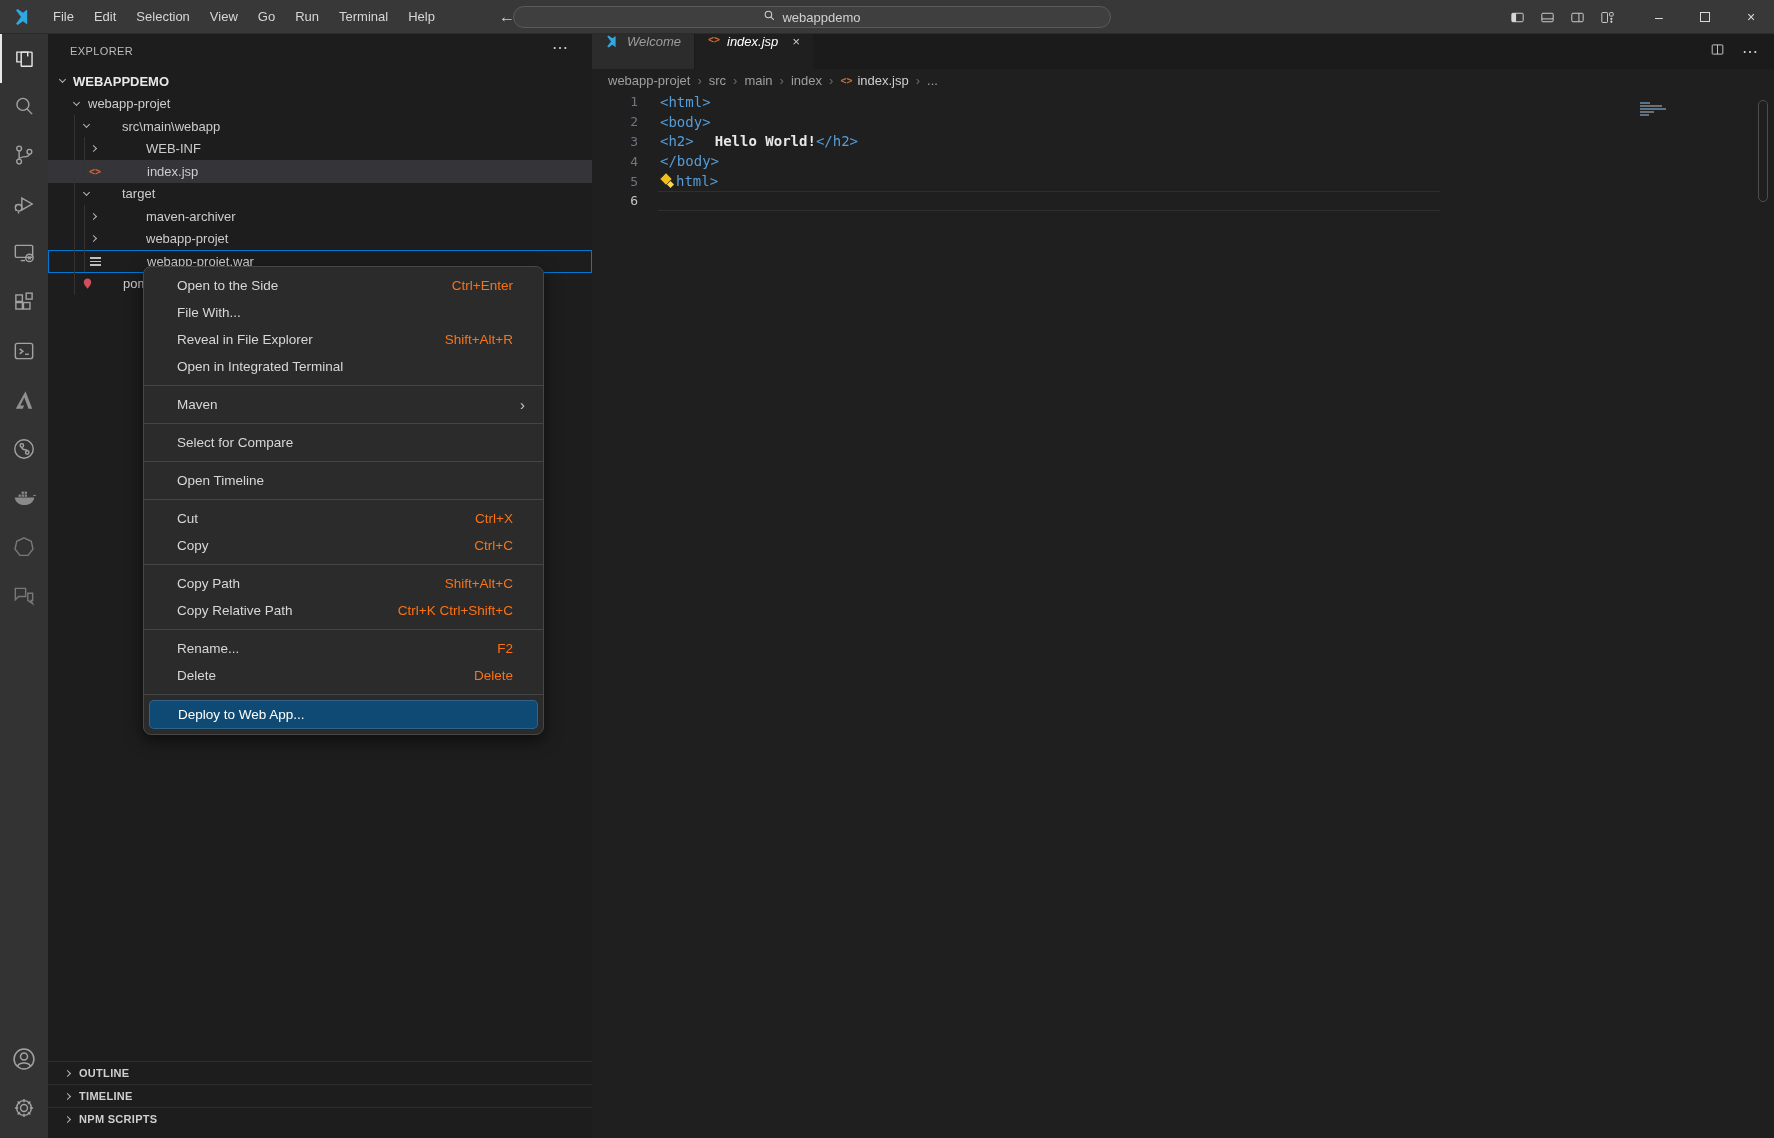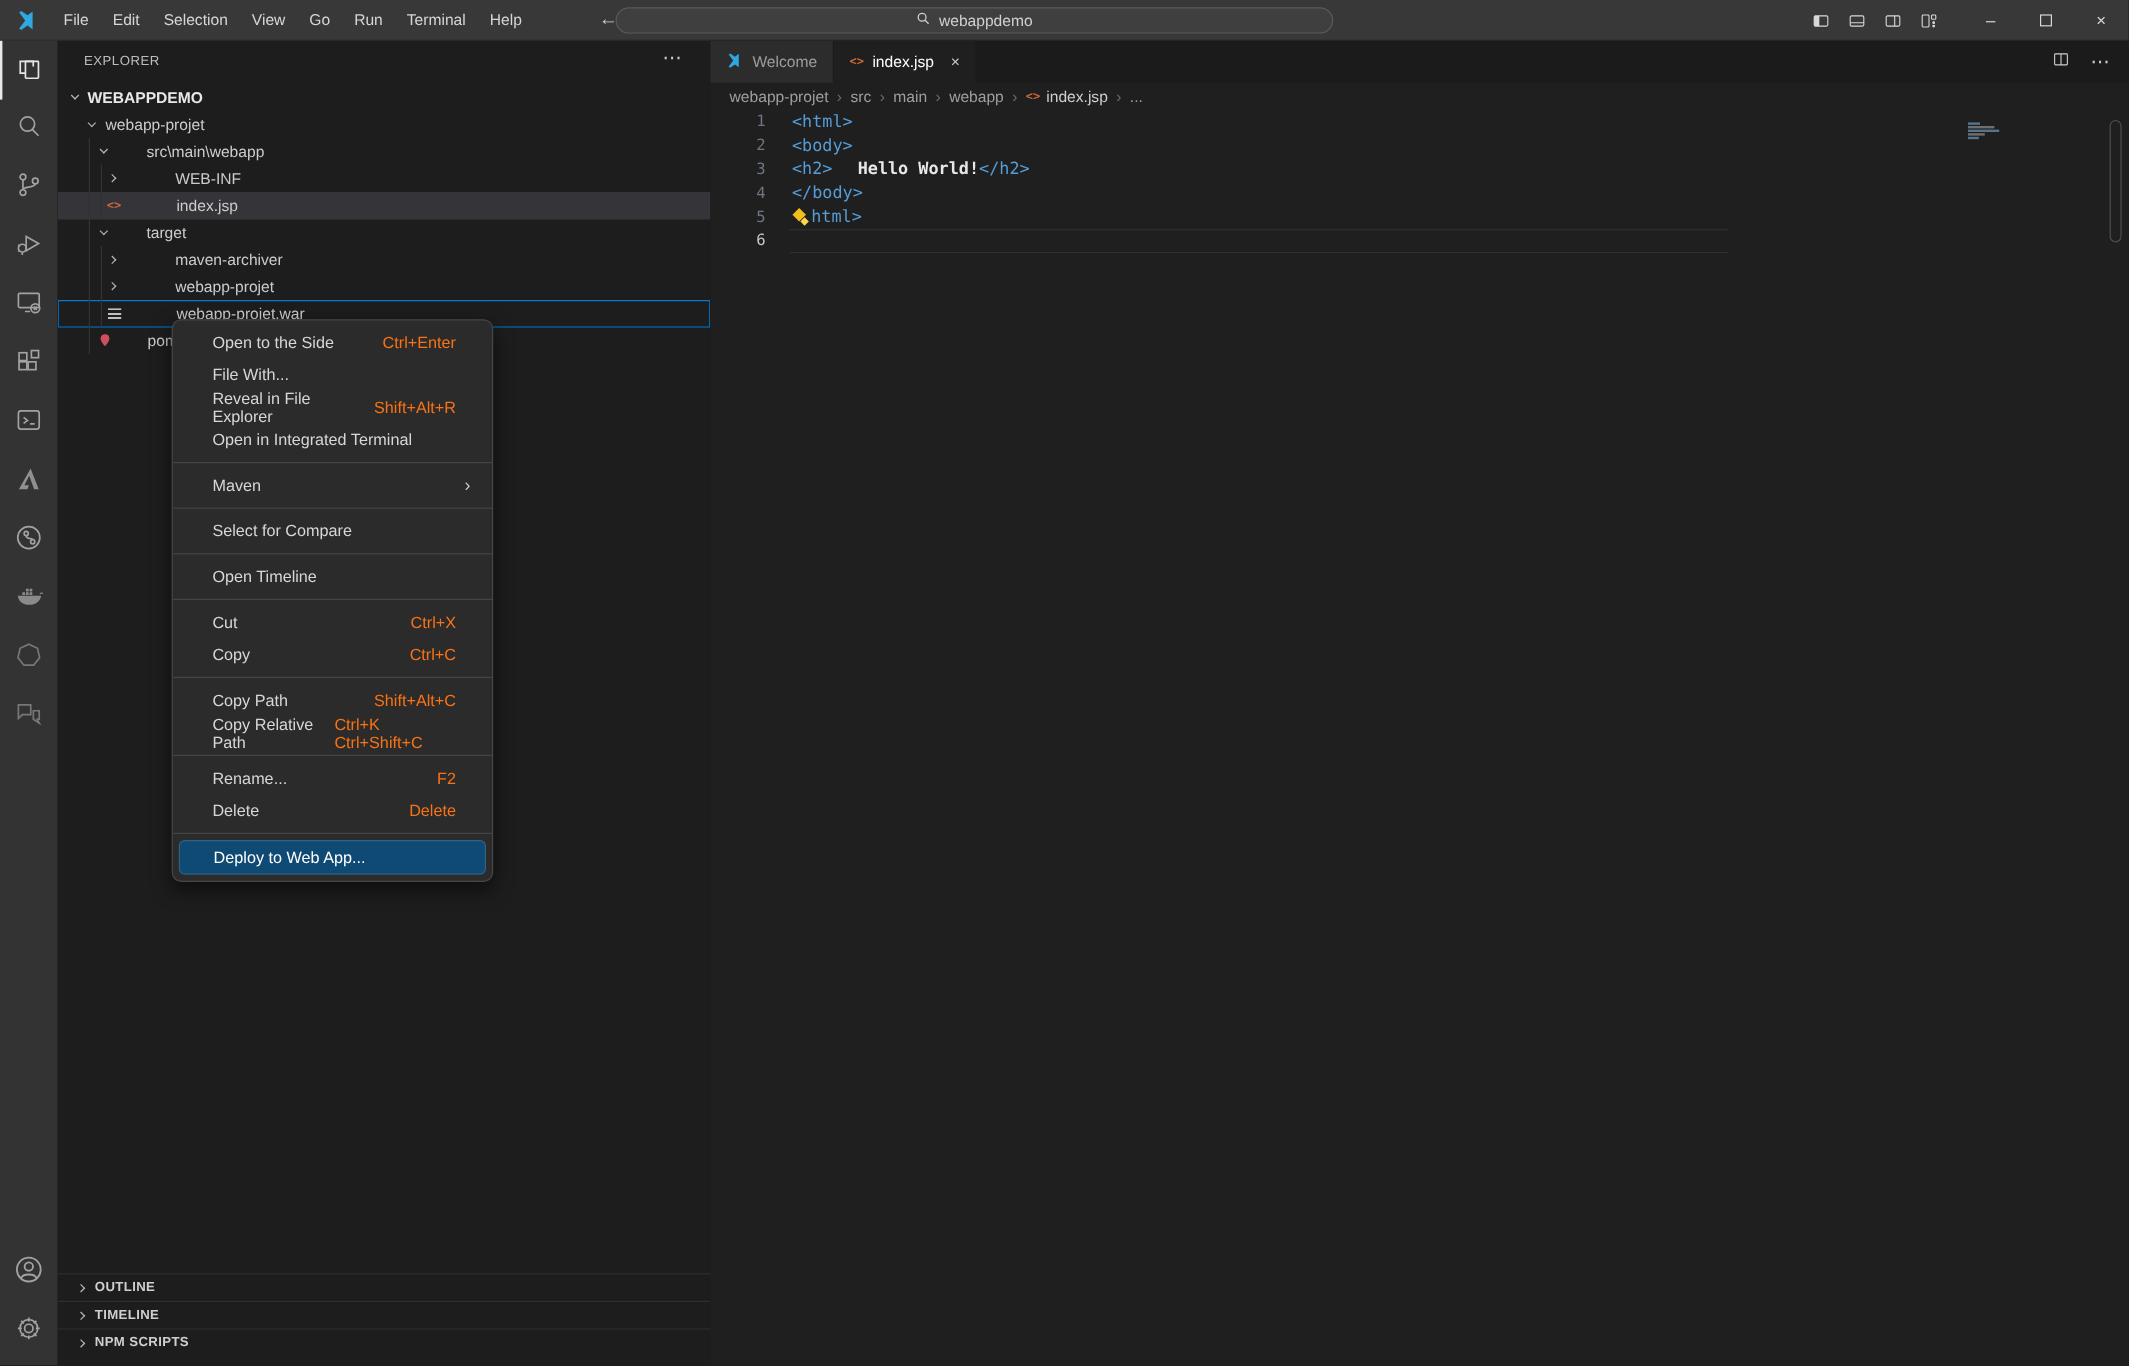--- a/index.html
+++ b/index.html
@@ -57,36 +57,36 @@
   .jsp-glyph { font-family:"DejaVu Sans Mono", monospace; font-size:10px; font-weight:bold; color:#d16939; }
   .war-glyph { width:11px; height:9px;
                background:repeating-linear-gradient(#c0c0c0 0 1.5px, transparent 1.5px 3.6px); }
   .row-label { margin-left:3px; white-space:pre; }
   .guide { position:absolute; width:1px; background:#333333; }
   .sections { position:absolute; left:0; top:1027px; right:0; }
   .section-row { height:23px; border-top:1px solid #2e2e2e; display:flex; align-items:center; padding-left:12px; }
   .section-label { font-size:11px; font-weight:bold; color:#cfcfcf; letter-spacing:.3px; margin-left:2px; }
 
   
-  .context-menu { position:absolute; left:143px; top:266px; width:268px;
+  .context-menu { position:absolute; left:143px; top:266px; width:401px;
                   background:#2b2b2b; border:1px solid #474747; border-radius:8px;
                   box-shadow:0 6px 16px rgba(0,0,0,.55); padding:5px 0; z-index:50; }
   .cm-sep { height:1px; background:#454545; margin:5px 0; }
   .cm-item { height:27px; display:flex; align-items:center; justify-content:space-between;
              padding:0 30px 0 33px; font-size:13.5px; color:#d7d7d7; }
   .cm-shortcut { color:#f97316; }
   .cm-arrow { color:#cccccc; font-size:15px; margin-right:-12px; }
   .cm-item.highlight { height:29px; margin:0 5px; border-radius:5px; background:#0e4a73;
                        color:#ffffff; padding:0 25px 0 28px; border:1px solid rgba(255,255,255,.14); }
 
   
   .editor { position:absolute; left:592px; top:34px; width:1182px; height:1104px; background:#1f1f1f; }
   .tabbar { position:relative; height:35px; background:#1b1b1b; display:flex; }
-  .tab { height:35px; display:flex; align-items:center; padding:0 13px; gap:7px;
-         font-size:13px; margin-right:1px; }
+  .tab { height:35px; display:flex; align-items:flex-start; padding:0 13px; gap:7px;
+         font-size:13px; margin-right:1px;font-style:italic; }
   .tab.inactive { background:#2c2c2c; color:#9d9d9d; }
   .tab.active { background:#1f1f1f; color:#ffffff; }
   .tab-close { font-size:13px; color:#cccccc; margin-left:7px; }
   .tab-actions { position:absolute; right:16px; top:0; height:35px; display:flex; align-items:center; gap:16px;
                  color:#cfcfcf; font-size:16px; }
   .breadcrumb { height:22px; display:flex; align-items:center; padding-left:16px; gap:7px;
                 font-size:13px; color:#9f9f9f; }
   .crumb-sep { color:#6c6c6c; }
   .crumb-file { color:#cfcfcf; display:flex; align-items:center; gap:5px; }
   .code { position:relative; padding-top:1px; font-family:"DejaVu Sans Mono", monospace; font-size:14px; }
@@ -405,21 +405,21 @@
       </div>
     </div>
 
     <div class="breadcrumb">
       <span>webapp-projet</span>
       <span class="crumb-sep">›</span>
       <span>src</span>
       <span class="crumb-sep">›</span>
       <span>main</span>
       <span class="crumb-sep">›</span>
-      <span>webapp</span>
+      <span>index</span>
       <span class="crumb-sep">›</span>
       <span class="crumb-file">
         <span class="jsp-glyph">&lt;&gt;</span>
         <span>index.jsp</span>
       </span>
       <span class="crumb-sep">›</span>
       <span>...</span>
     </div>
 
     <div class="code">

